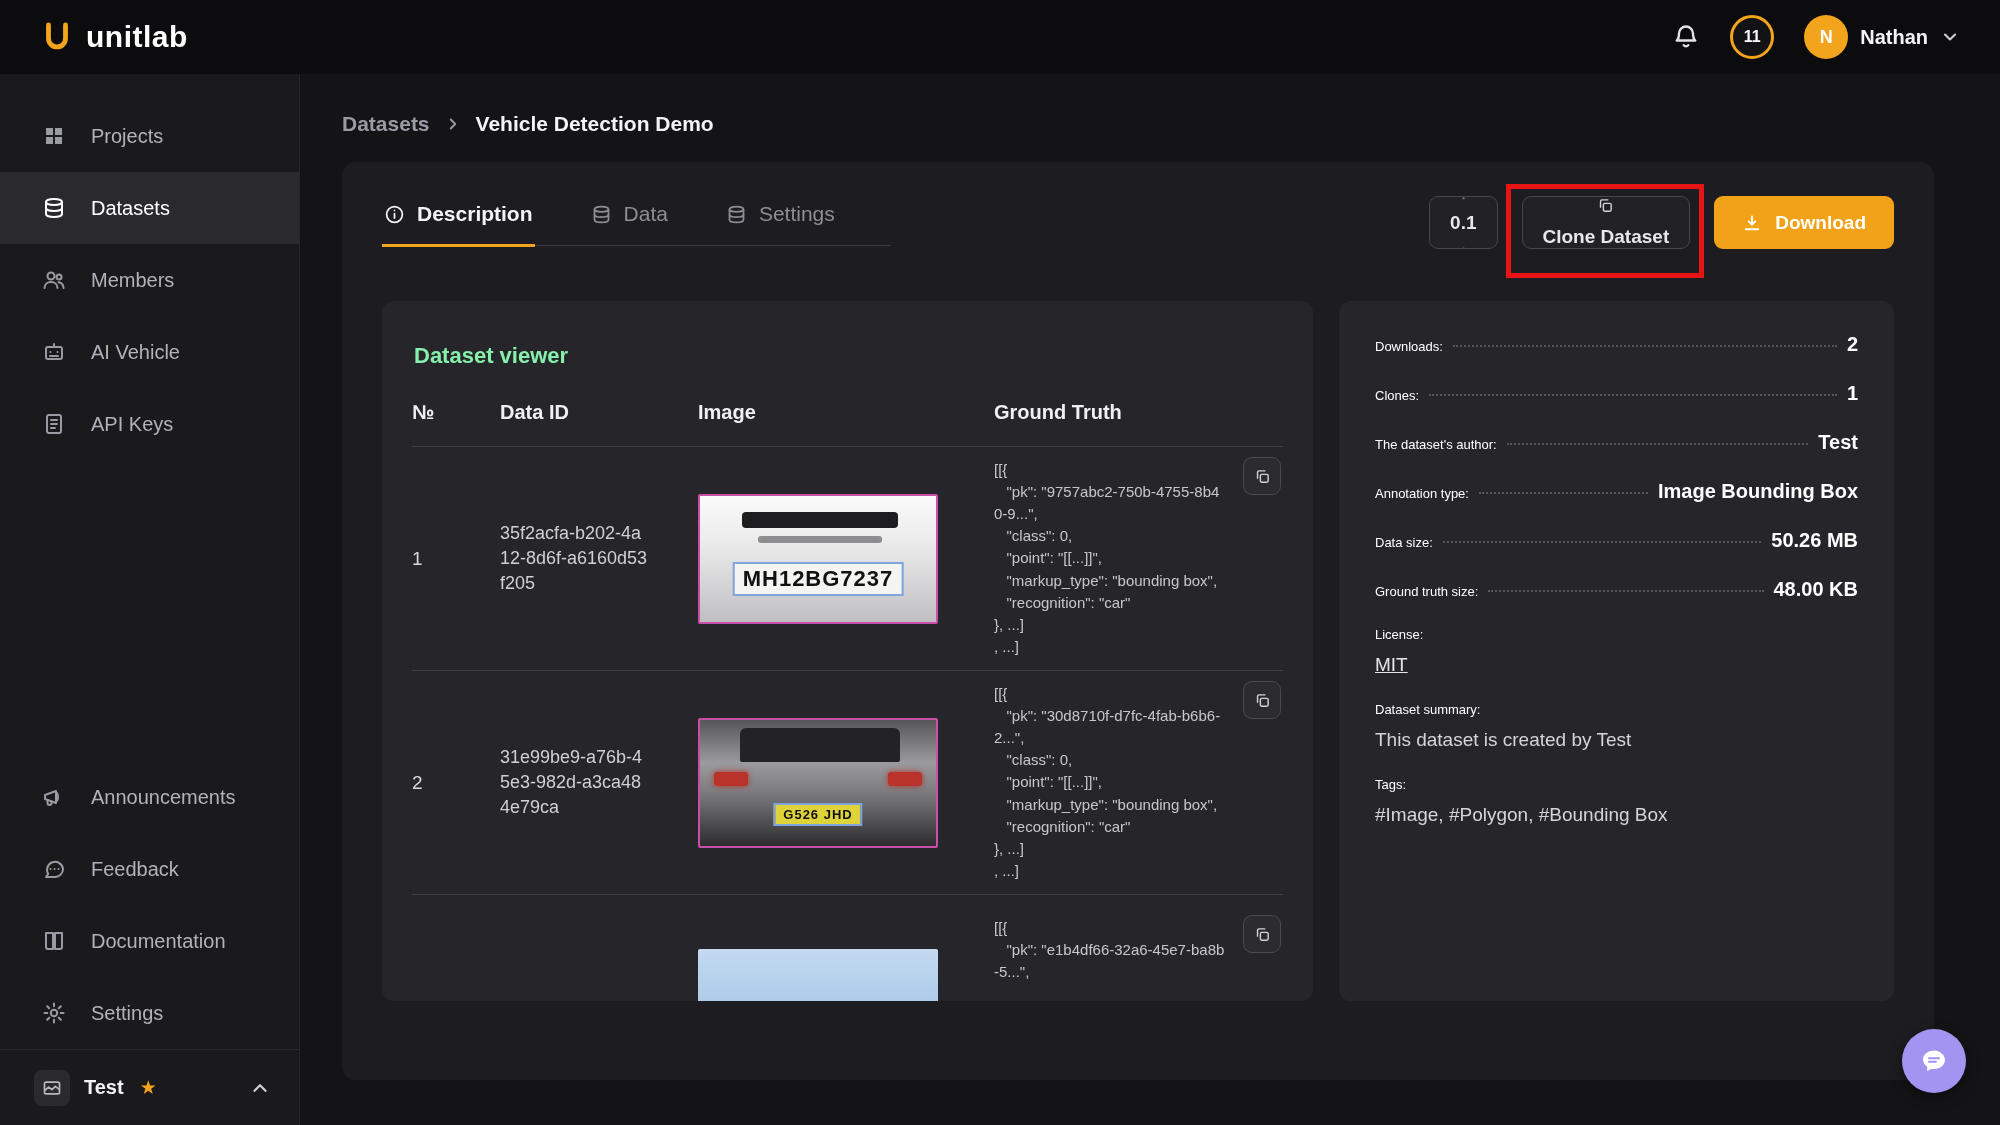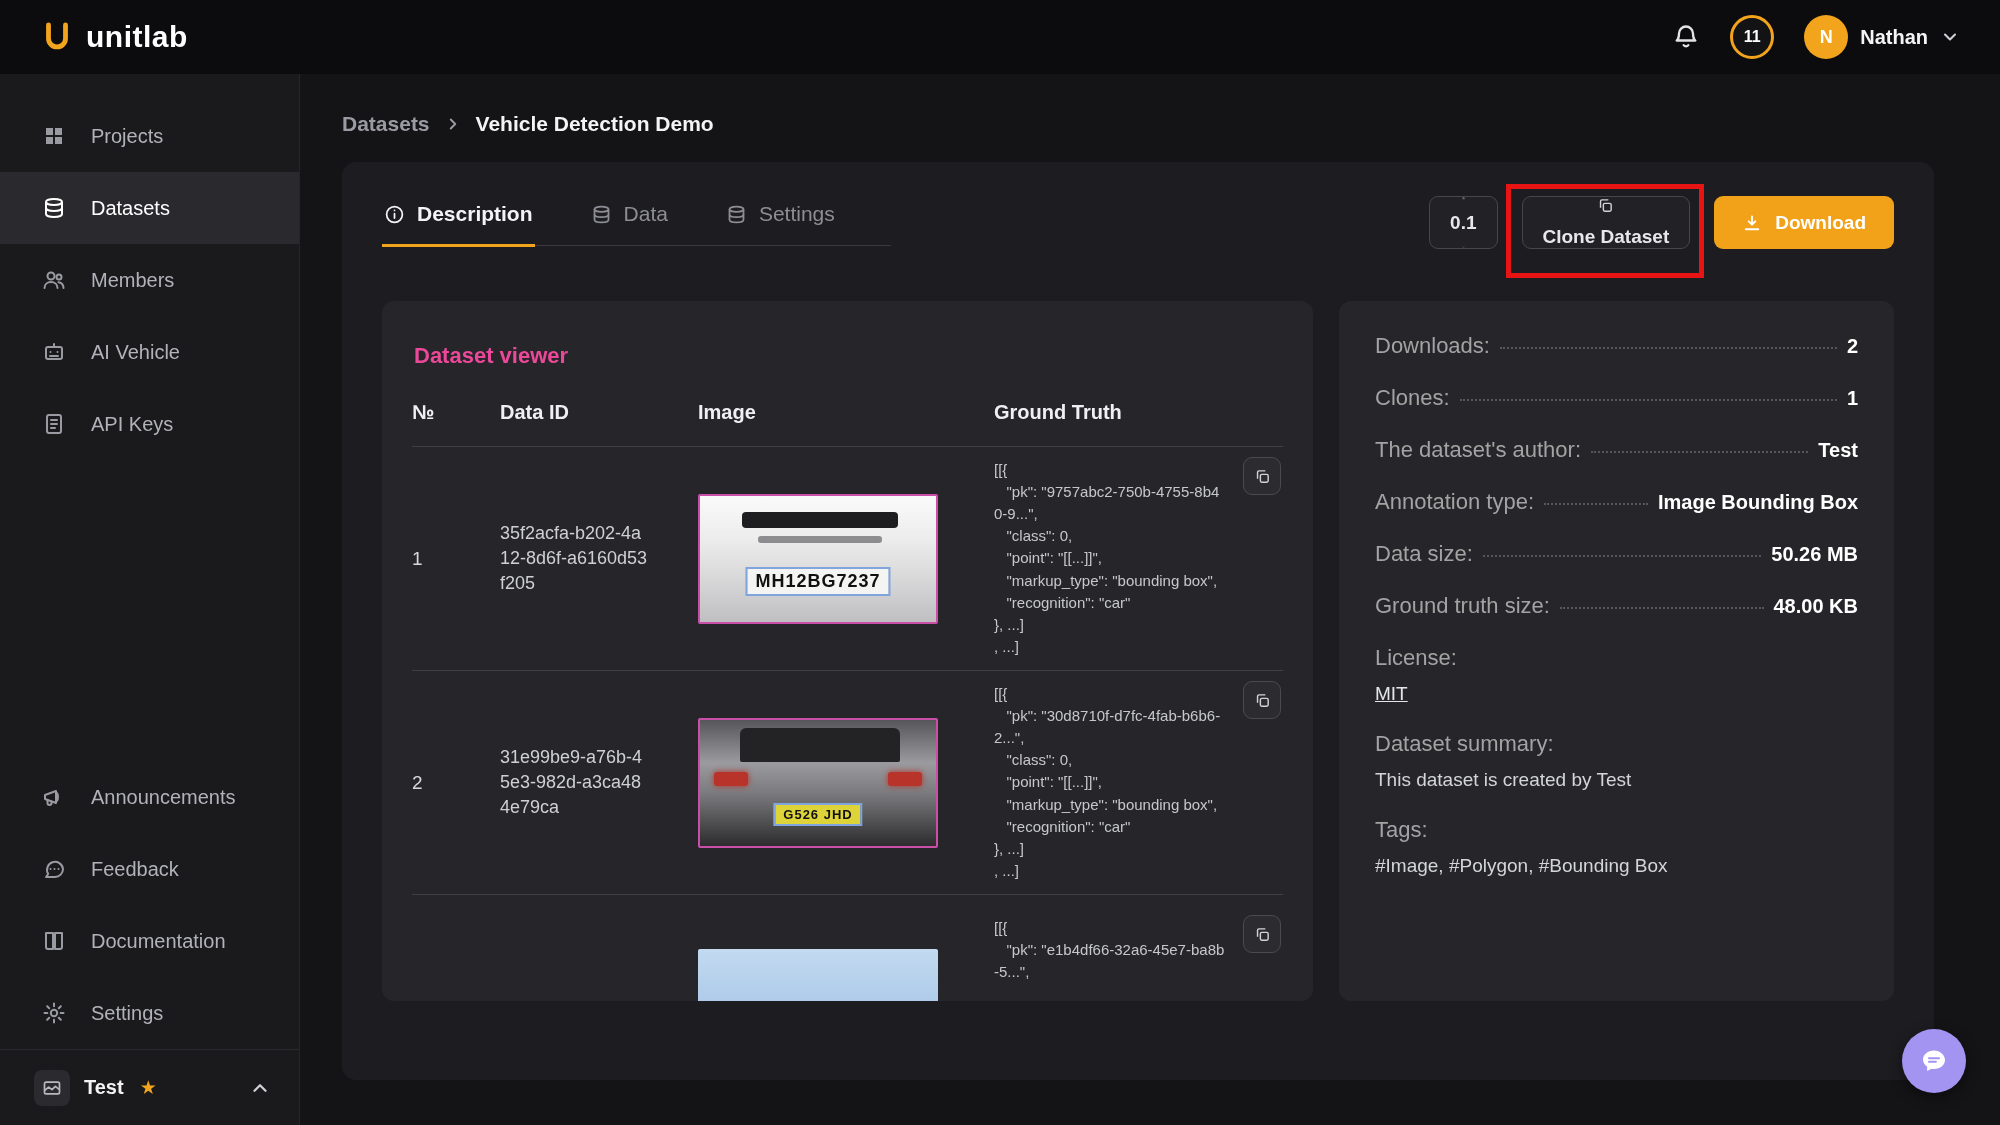--- a/index.html
+++ b/index.html
@@ -64,57 +64,57 @@
   .btn-ghost .chev { width:17px; height:17px; }
   .clone-wrap { position:relative; }
   .red-annotation { position:absolute; left:-16px; right:-14px; top:-12px; bottom:-29px;
                     border:5px solid #e81414; pointer-events:none; z-index:4; }
   .btn-primary { background:#f2a219; border:none; color:#fff; font-weight:bold; padding:0 28px; gap:13px; }
   .btn-primary svg { width:20px; height:20px; }
 
   
   .panels { display:flex; gap:26px; height:700px; }
   .viewer { flex:1; background:#26262a; border-radius:12px; padding:28px 30px 0; overflow:hidden; }
-  .viewer-title { font-size:22px; font-weight:bold; color:#ec4899; margin:14px 0 32px 2px; }
+  .viewer-title { font-size:22px; font-weight:bold; color:#86efac; margin:14px 0 32px 2px; }
   .thead { display:flex; padding-bottom:22px; border-bottom:1px solid #3f3f44; font-size:20px; font-weight:bold; color:#f0f0f2; }
   .col-num { width:88px; }
   .col-id { width:198px; padding-right:48px; }
   .col-img { width:296px; }
   .col-gt { flex:1; }
   .trow { display:flex; align-items:center; height:224px; border-bottom:1px solid #3f3f44; }
   .trow .col-num { font-size:19px; color:#d8d9dd; }
   .trow .col-id { font-size:18px; color:#cfd0d5; line-height:1.4; word-break:break-all; }
   .trow-partial { align-items:flex-start; border-bottom:none; padding-top:22px; }
 
   .car-img { position:relative; width:240px; height:130px; border:2px solid #c94fa8; border-radius:2px; overflow:hidden; }
   .img-1 { background:linear-gradient(180deg,#fafafa 0%,#ececec 35%,#d5d5d7 70%,#bfbfc2 100%); }
   .img-1 .vent { position:absolute; top:16px; left:42px; width:156px; height:16px; background:#1e1e20; border-radius:4px; }
   .img-1 .vent2 { position:absolute; top:40px; left:58px; width:124px; height:7px; background:#8d8d90; border-radius:3px; }
   .img-2 { background:linear-gradient(180deg,#56565a 0%,#9b9b9f 34%,#7b7b7f 58%,#2c2c2e 100%); }
   .img-2 .rear-glass { position:absolute; top:8px; left:40px; width:160px; height:34px; background:#232326; border-radius:6px 6px 2px 2px; }
   .img-2 .tl { position:absolute; top:52px; width:34px; height:14px; background:#b8332a; border-radius:3px; box-shadow:0 0 6px #b8332a; }
   .img-2 .tl.l { left:14px; } .img-2 .tl.r { right:14px; }
   .plate { position:absolute; left:50%; transform:translateX(-50%); font-weight:bold; color:#111;
            outline:2px solid #7fa4de; padding:2px 8px; letter-spacing:1px; white-space:nowrap; }
-  .plate-1 { bottom:28px; background:#f4f4f2; font-size:18px; }
+  .plate-1 { bottom:28px; background:#f4f4f2; font-size:22px; }
   .plate-2 { bottom:22px; background:#ded43a; font-size:13px; }
   .img-3 { margin-top:32px; border:none; background:linear-gradient(180deg,#c3daf0 0%,#8fb6e0 100%); }
 
   .gt-wrap { position:relative; flex:1; padding-right:6px; }
   .gt { font-family:"Liberation Sans", sans-serif; font-size:15px; line-height:1.47; color:#c6c7cd;
         white-space:pre-wrap; word-break:break-all; padding-right:52px; }
   .copy-btn { position:absolute; top:-2px; right:2px; width:38px; height:38px; border-radius:9px;
               border:1px solid #4a4a4f; background:#2c2c30; color:#d2d3d8; display:flex; align-items:center;
               justify-content:center; cursor:pointer; }
   .copy-btn svg { width:17px; height:17px; }
 
   
   .stats { width:555px; background:#26262a; border-radius:12px; padding:32px 36px; }
   .stat-line { display:flex; align-items:baseline; gap:10px; margin-bottom:26px; }
-  .stat-label { font-size:22px; color:#a3a3a3; white-space:nowrap; }
+  .stat-label { font-size:13px; color:#ffffff; white-space:nowrap; }
   .leader { flex:1; border-bottom:2px dotted #56565c; transform:translateY(-4px); }
   .stat-value { font-size:20px; font-weight:bold; color:#ffffff; white-space:nowrap; }
   .stat-block { margin-bottom:26px; }
   .stat-block .stat-label { display:block; margin-bottom:12px; }
   .license-link { font-size:19px; color:#e4e5ea; text-decoration:underline; cursor:pointer; }
   .block-text { font-size:19px; color:#d4d5da; }
 
   
   .chat-fab { position:absolute; right:34px; bottom:32px; width:64px; height:64px; border-radius:50%;
               background:#a294f0; border:none; display:flex; align-items:center; justify-content:center;

